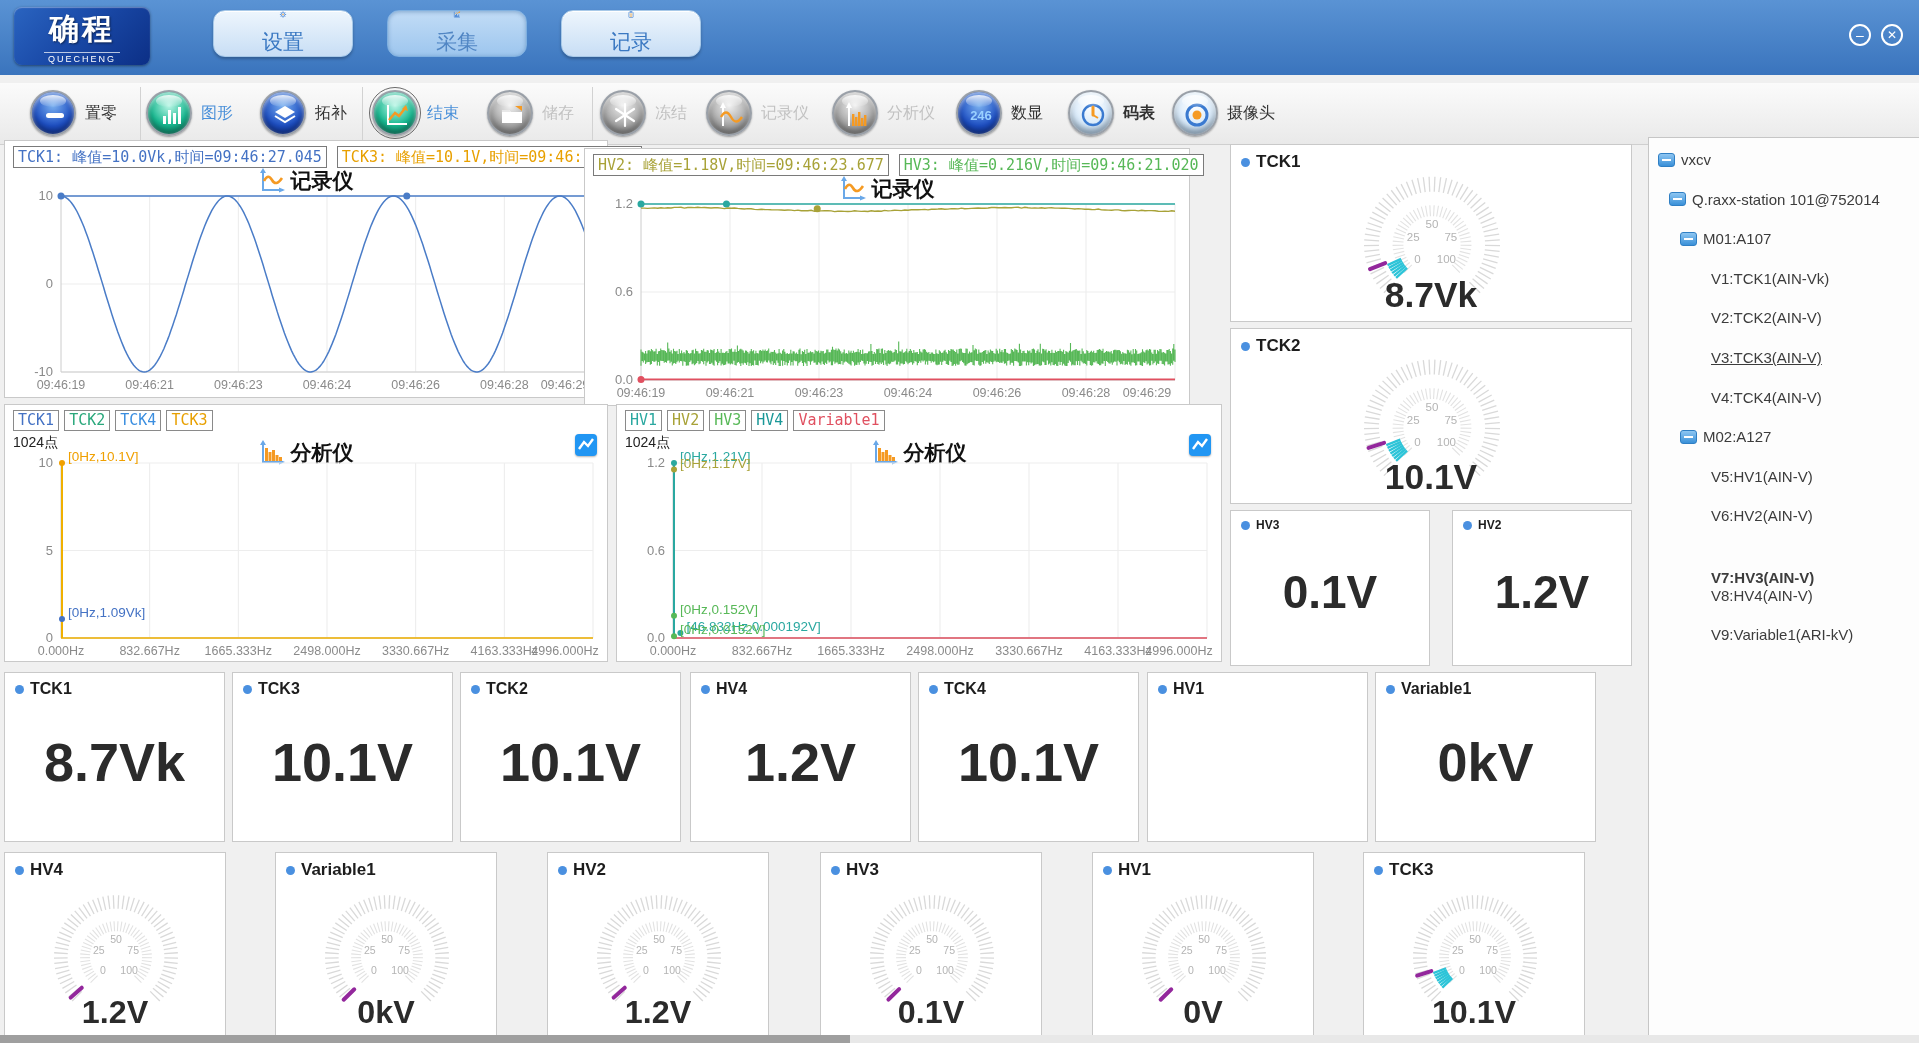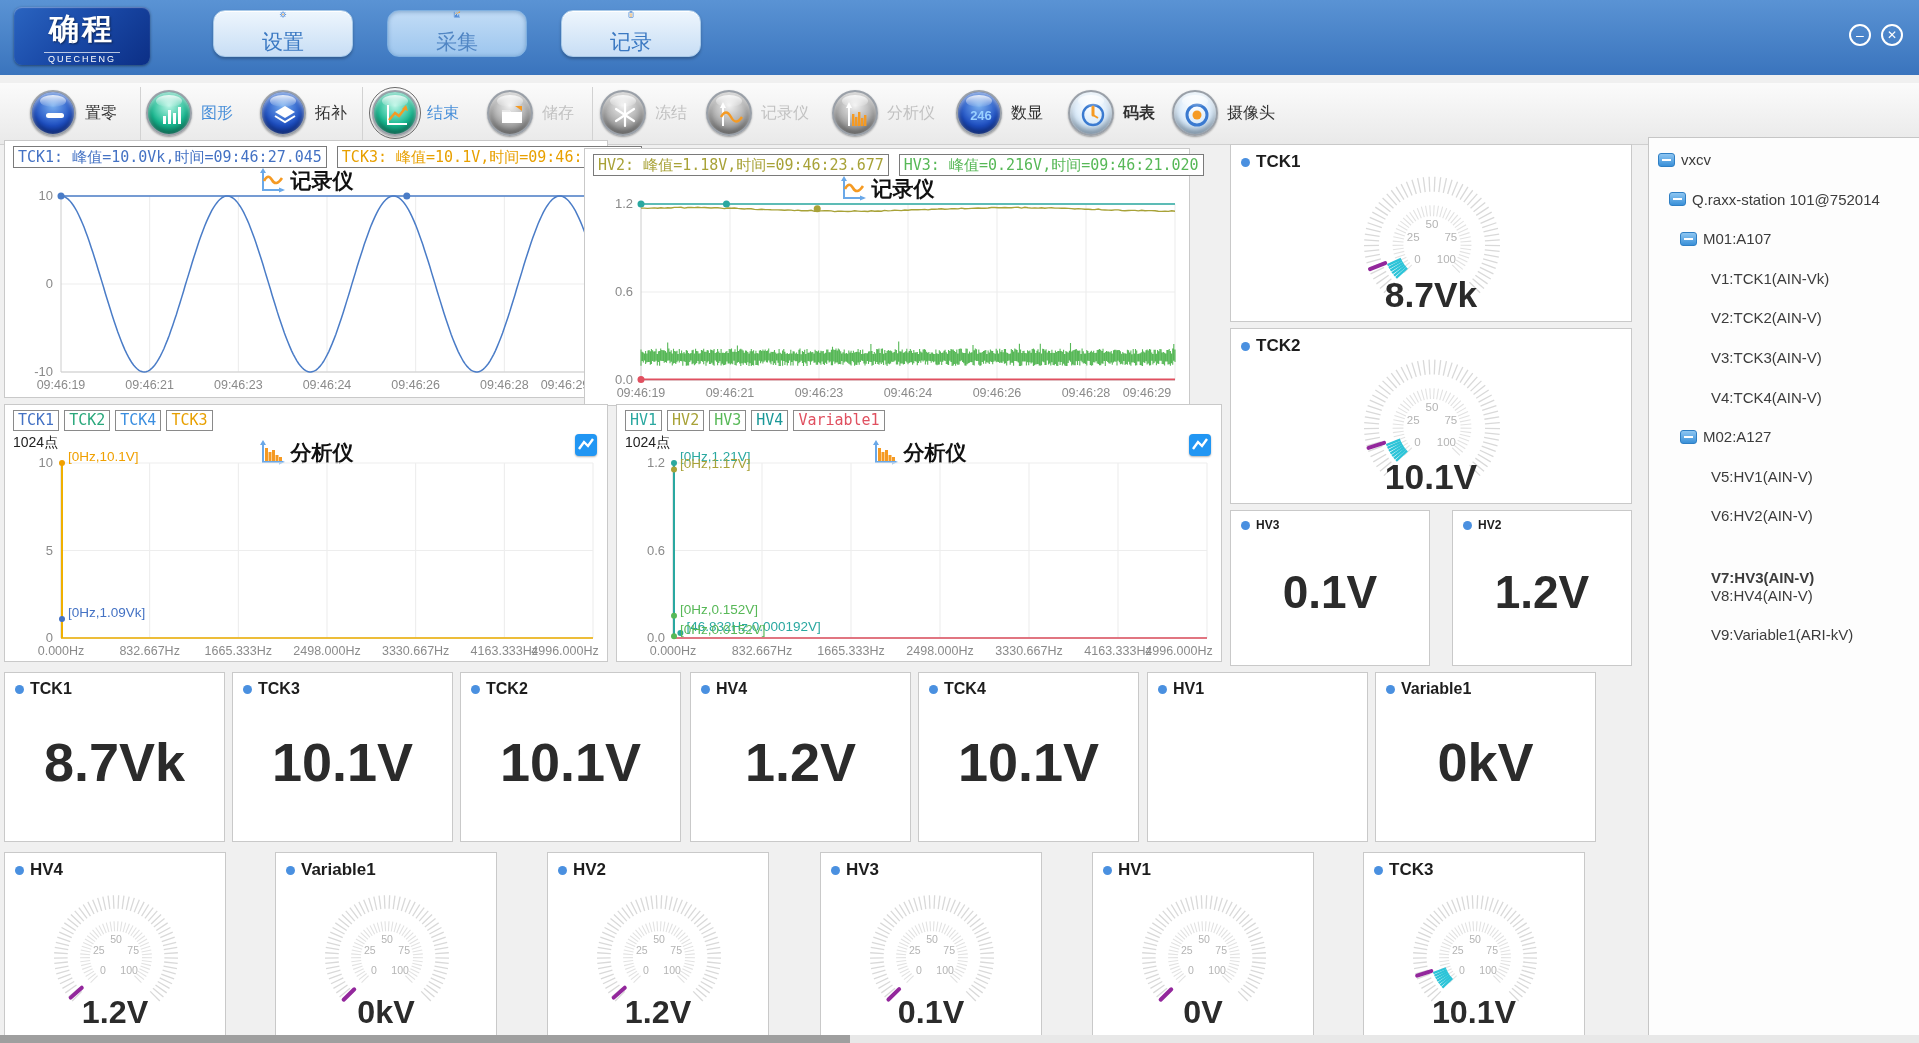--- a/index.html
+++ b/index.html
@@ -1456,21 +1456,21 @@
       <div class="treeitem" style="top: 92.2px; left: 31px;">
         <div class="treeicon"></div>
         <span>M01:A107</span>
       </div>
       <div class="treeitem" style="top: 131.8px; left: 62px;">
         <span>V1:TCK1(AIN-Vk)</span>
       </div>
       <div class="treeitem" style="top: 171.4px; left: 62px;">
         <span>V2:TCK2(AIN-V)</span>
       </div>
-      <div class="treeitem" style="top: 211px; left: 62px;">
+      <div class="treeitem" style="top: 211px; left: 62px; text-decoration: underline;">
         <span>V3:TCK3(AIN-V)</span>
       </div>
       <div class="treeitem" style="top: 250.6px; left: 62px;">
         <span>V4:TCK4(AIN-V)</span>
       </div>
       <div class="treeitem" style="top: 290.2px; left: 31px;">
         <div class="treeicon"></div>
         <span>M02:A127</span>
       </div>
       <div class="treeitem" style="top: 329.8px; left: 62px;">

